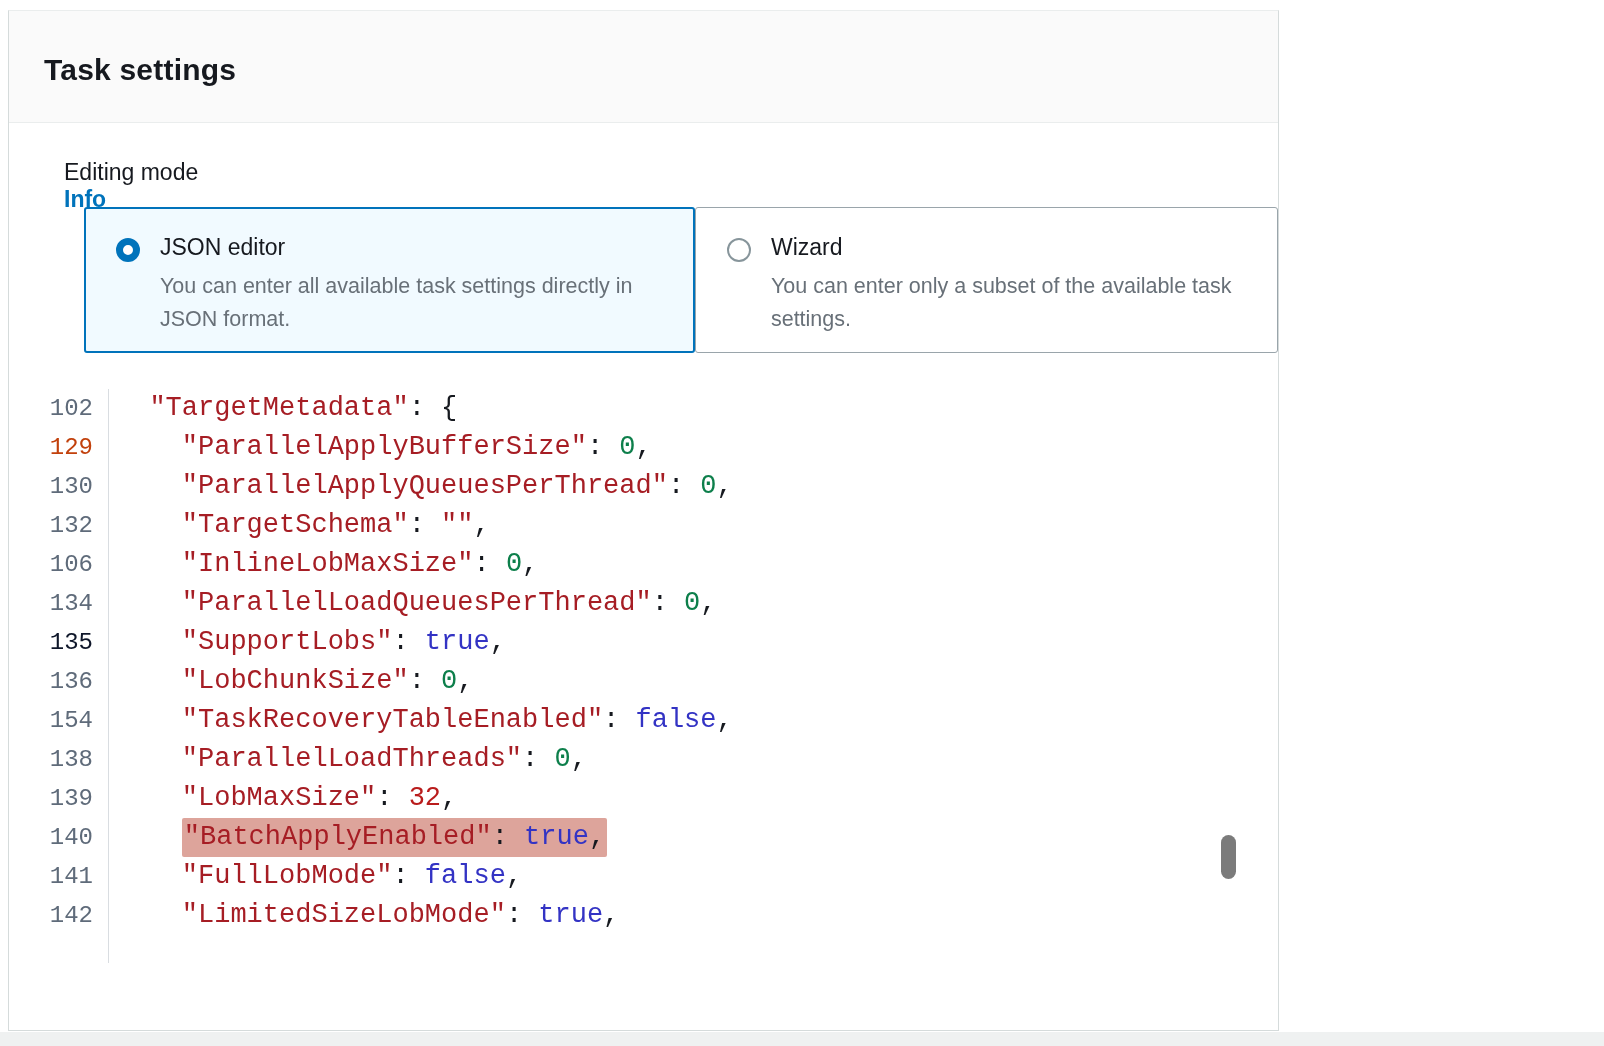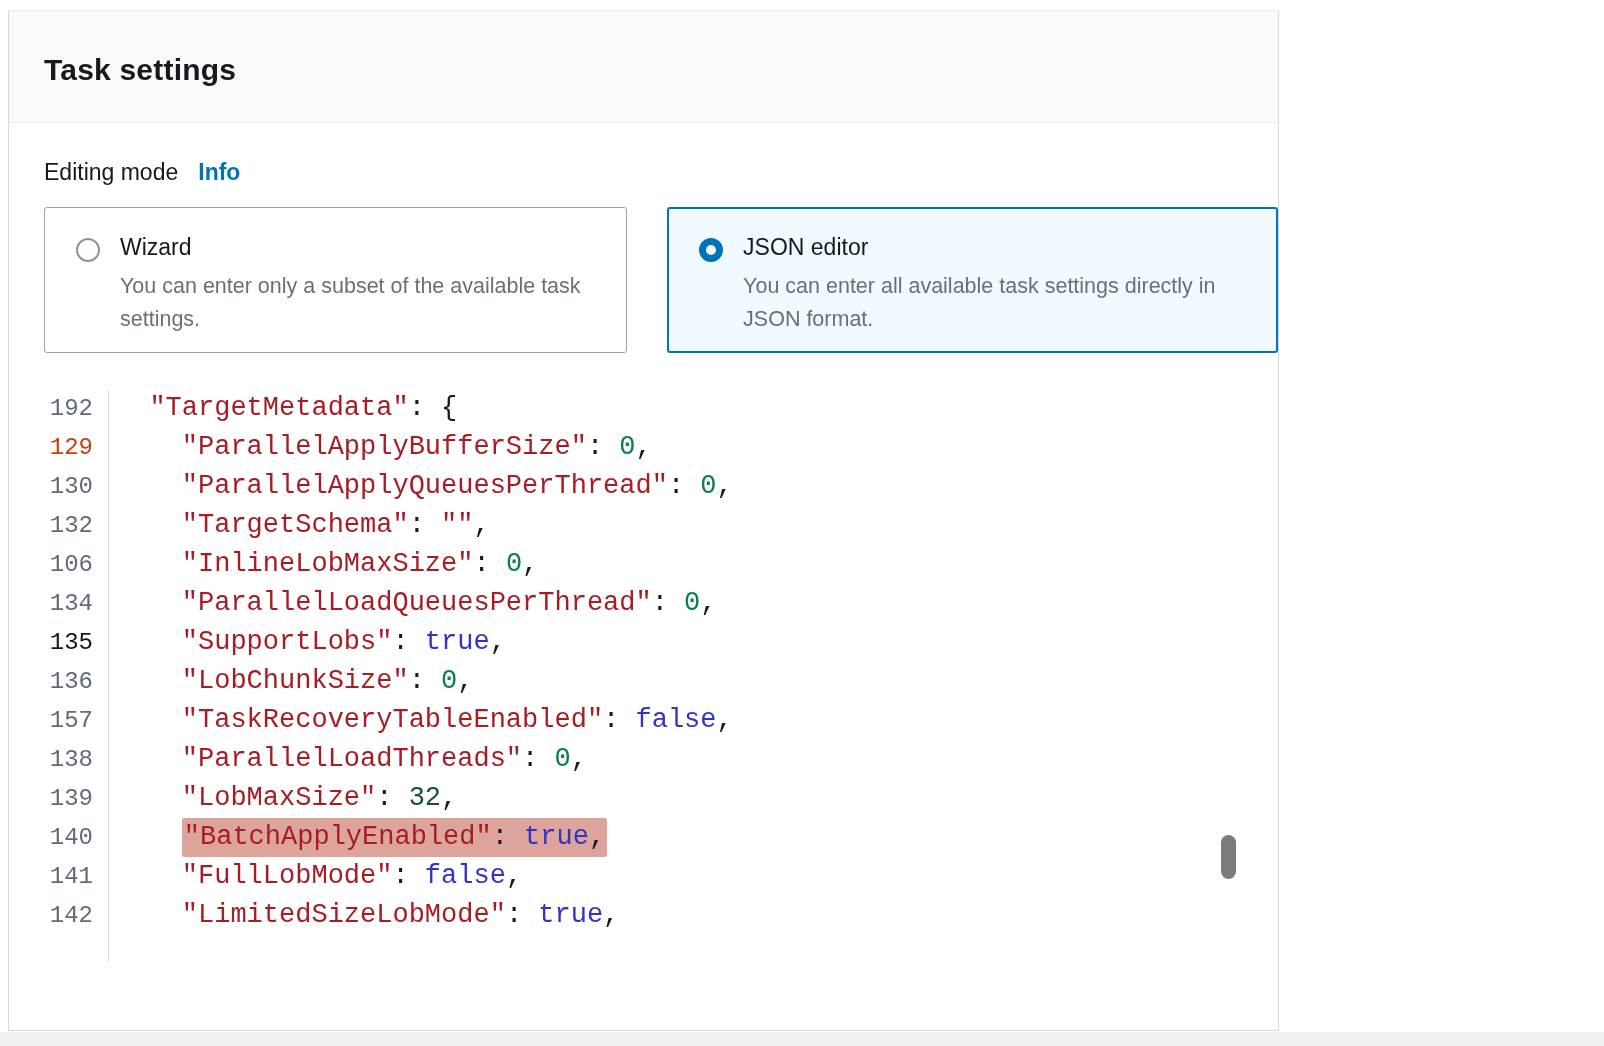--- a/index.html
+++ b/index.html
@@ -11,21 +11,21 @@
     background: #ffffff; border: 1px solid #d5dbdb; border-top-color: #eaeded;
   }
   .panel-header {
     height: 112px; background: #fafafa; border-bottom: 1px solid #eaeded;
     display: flex; align-items: center; padding: 6px 0 0 35px;
   }
   .panel-title { font-size: 30px; font-weight: 700; color: #16191f; letter-spacing: 0.2px; }
 
   .panel-body { padding: 36px 0 0 35px; }
 
-  .field-label-row { display: flex; align-items: baseline; height: 32px; }
+  .field-label-row { display: flex; align-items: baseline; height: 32px; flex-direction: column; }
   .field-label { font-size: 23px; color: #16191f; }
   .info-link { font-size: 23px; font-weight: 700; color: #0073bb; margin-left: 20px;
     text-decoration: none; cursor: pointer; }
 
   .cards { display: flex; margin-top: 16px; }
   .card {
     display: flex; align-items: flex-start;
     width: 722px; height: 146px; background: #fff;
     border: 1px solid #9aa5ab; border-radius: 3px;
     padding: 26px 30px 0 31px; cursor: pointer;
@@ -79,42 +79,42 @@
 
   <div class="panel-body">
 
     <div class="field-label-row">
       <span class="field-label">Editing mode</span>
       <a class="info-link">Info</a>
     </div>
 
     <div class="cards">
 
+      <div class="card selected">
+        <span class="radio"></span>
+        <div class="card-text">
+          <div class="card-label">JSON editor</div>
+          <div class="card-desc">You can enter all available task settings directly in JSON format.</div>
+        </div>
+      </div>
+
       <div class="card">
         <span class="radio"></span>
         <div class="card-text">
           <div class="card-label">Wizard</div>
           <div class="card-desc">You can enter only a subset of the available task settings.</div>
         </div>
       </div>
 
-      <div class="card selected">
-        <span class="radio"></span>
-        <div class="card-text">
-          <div class="card-label">JSON editor</div>
-          <div class="card-desc">You can enter all available task settings directly in JSON format.</div>
-        </div>
-      </div>
-
     </div>
 
     <div class="editor">
       <div id="code-lines">
           <div class="code-row">
-            <span class="gutter" style="color: rgb(95, 107, 122);">192</span>
+            <span class="gutter" style="color: rgb(95, 107, 122);">102</span>
             <span class="code">  <span><span style="color: rgb(166, 29, 36);">"TargetMetadata"</span><span style="color: rgb(22, 25, 31);">: </span><span style="color: rgb(22, 25, 31);">{</span></span></span>
           </div>
           <div class="code-row">
             <span class="gutter" style="color: #c2410c;">129</span>
             <span class="code">    <span><span style="color: rgb(166, 29, 36);">"ParallelApplyBufferSize"</span><span style="color: rgb(22, 25, 31);">: </span><span style="color: rgb(13, 127, 75);">0</span><span style="color: rgb(22, 25, 31);">,</span></span></span>
           </div>
           <div class="code-row">
             <span class="gutter" style="color: rgb(95, 107, 122);">130</span>
             <span class="code">    <span><span style="color: rgb(166, 29, 36);">"ParallelApplyQueuesPerThread"</span><span style="color: rgb(22, 25, 31);">: </span><span style="color: rgb(13, 127, 75);">0</span><span style="color: rgb(22, 25, 31);">,</span></span></span>
           </div>
@@ -132,30 +132,30 @@
           </div>
           <div class="code-row">
             <span class="gutter" style="color: #0f172a;">135</span>
             <span class="code">    <span><span style="color: rgb(166, 29, 36);">"SupportLobs"</span><span style="color: rgb(22, 25, 31);">: </span><span style="color: rgb(51, 51, 196);">true</span><span style="color: rgb(22, 25, 31);">,</span></span></span>
           </div>
           <div class="code-row">
             <span class="gutter" style="color: rgb(95, 107, 122);">136</span>
             <span class="code">    <span><span style="color: rgb(166, 29, 36);">"LobChunkSize"</span><span style="color: rgb(22, 25, 31);">: </span><span style="color: rgb(13, 127, 75);">0</span><span style="color: rgb(22, 25, 31);">,</span></span></span>
           </div>
           <div class="code-row">
-            <span class="gutter" style="color: rgb(95, 107, 122);">157</span>
+            <span class="gutter" style="color: rgb(95, 107, 122);">154</span>
             <span class="code">    <span><span style="color: rgb(166, 29, 36);">"TaskRecoveryTableEnabled"</span><span style="color: rgb(22, 25, 31);">: </span><span style="color: rgb(51, 51, 196);">false</span><span style="color: rgb(22, 25, 31);">,</span></span></span>
           </div>
           <div class="code-row">
             <span class="gutter" style="color: rgb(95, 107, 122);">138</span>
             <span class="code">    <span><span style="color: rgb(166, 29, 36);">"ParallelLoadThreads"</span><span style="color: rgb(22, 25, 31);">: </span><span style="color: rgb(13, 127, 75);">0</span><span style="color: rgb(22, 25, 31);">,</span></span></span>
           </div>
           <div class="code-row">
             <span class="gutter" style="color: rgb(95, 107, 122);">139</span>
-            <span class="code">    <span><span style="color: rgb(166, 29, 36);">"LobMaxSize"</span><span style="color: rgb(22, 25, 31);">: </span><span style="color: #14532d;">32</span><span style="color: rgb(22, 25, 31);">,</span></span></span>
+            <span class="code">    <span><span style="color: rgb(166, 29, 36);">"LobMaxSize"</span><span style="color: rgb(22, 25, 31);">: </span><span style="color: #b91c1c;">32</span><span style="color: rgb(22, 25, 31);">,</span></span></span>
           </div>
           <div class="code-row">
             <span class="gutter" style="color: rgb(95, 107, 122);">140</span>
             <span class="code">    <span class="hl" style="background: rgb(221, 164, 155);"><span style="color: rgb(166, 29, 36);">"BatchApplyEnabled"</span><span style="color: rgb(22, 25, 31);">: </span><span style="color: rgb(51, 51, 196);">true</span><span style="color: rgb(22, 25, 31);">,</span></span></span>
           </div>
           <div class="code-row">
             <span class="gutter" style="color: rgb(95, 107, 122);">141</span>
             <span class="code">    <span><span style="color: rgb(166, 29, 36);">"FullLobMode"</span><span style="color: rgb(22, 25, 31);">: </span><span style="color: rgb(51, 51, 196);">false</span><span style="color: rgb(22, 25, 31);">,</span></span></span>
           </div>
           <div class="code-row">

